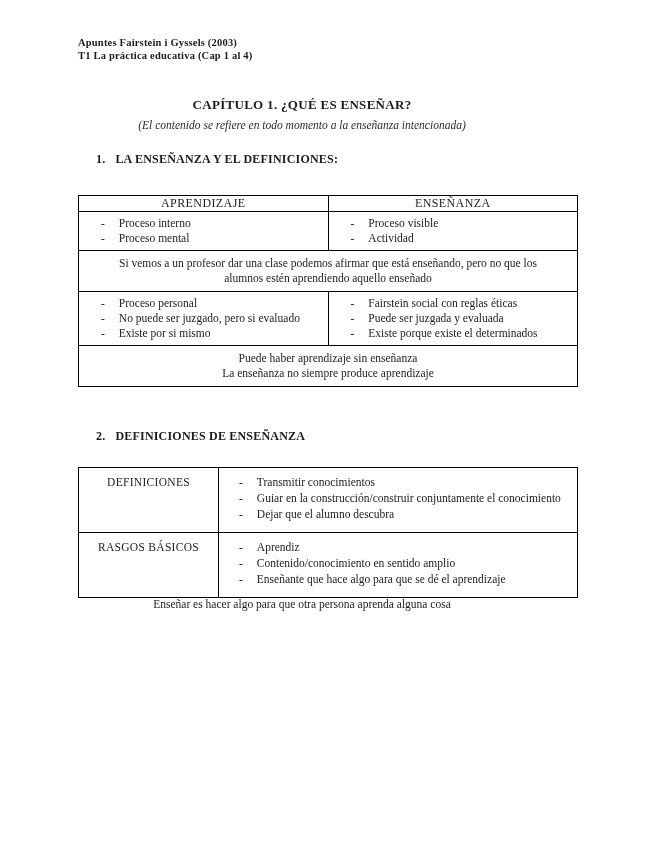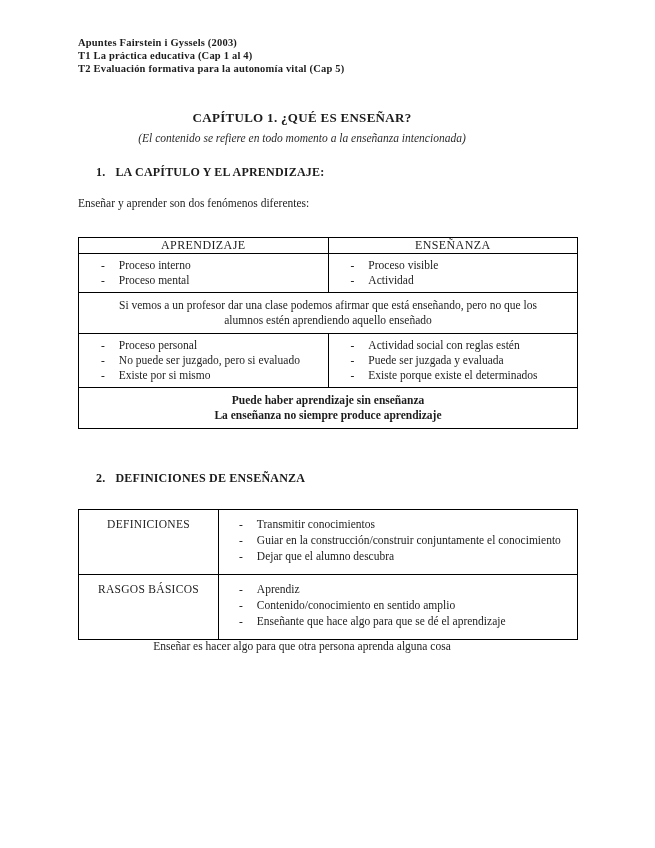--- a/index.html
+++ b/index.html
@@ -79,21 +79,21 @@
     line-height: 15px;
   }
   .li .dash { flex: 0 0 auto; }
   .span-cell {
     text-align: center;
     padding: 5px 28px;
     line-height: 15px;
   }
   .bold-cell {
     text-align: center;
-    font-weight: bold;
+    font-weight: normal;
     padding: 5px 4px;
     line-height: 15px;
   }
   .t2 .label-cell {
     width: 140px;
     text-align: center;
     padding-top: 8px;
     letter-spacing: 0.3px;
   }
   .t2 .list-cell { padding: 6px 6px 10px 6px; }
@@ -113,33 +113,31 @@
   }
 </style>
 </head>
 <body>
 
 <div class="page">
 
   <div class="doc-header">
     <div>Apuntes Fairstein i Gyssels (2003)</div>
     <div>T1 La práctica educativa (Cap 1 al 4)</div>
-    <div>T2 Evaluación formativa para la autonomía vital (Cap 5)</div>
   </div>
 
   <div class="chapter-title">CAPÍTULO 1. ¿QUÉ ES ENSEÑAR?</div>
 
   <div class="chapter-subtitle">(El contenido se refiere en todo momento a la enseñanza intencionada)</div>
 
   <div class="section-heading">
     <span>1.</span>
-    <span>LA CAPÍTULO Y EL APRENDIZAJE:</span>
+    <span>LA ENSEÑANZA Y EL DEFINICIONES:</span>
   </div>
 
-  <div class="intro-par">Enseñar y aprender son dos fenómenos diferentes:</div>
 
   <table class="t1">
     <tbody>
         <tr>
       <th>APRENDIZAJE</th>
       <th>ENSEÑANZA</th>
     </tr>
     <tr>
       <td class="half">
         <div class="li">
@@ -176,21 +174,21 @@
           <span>No puede ser juzgado, pero si evaluado</span>
         </div>
         <div class="li">
           <span class="dash">-</span>
           <span>Existe por si mismo</span>
         </div>
       </td>
       <td class="half">
         <div class="li">
           <span class="dash">-</span>
-          <span>Actividad social con reglas estén</span>
+          <span>Fairstein social con reglas éticas</span>
         </div>
         <div class="li">
           <span class="dash">-</span>
           <span>Puede ser juzgada y evaluada</span>
         </div>
         <div class="li">
           <span class="dash">-</span>
           <span>Existe porque existe el determinados</span>
         </div>
       </td>

